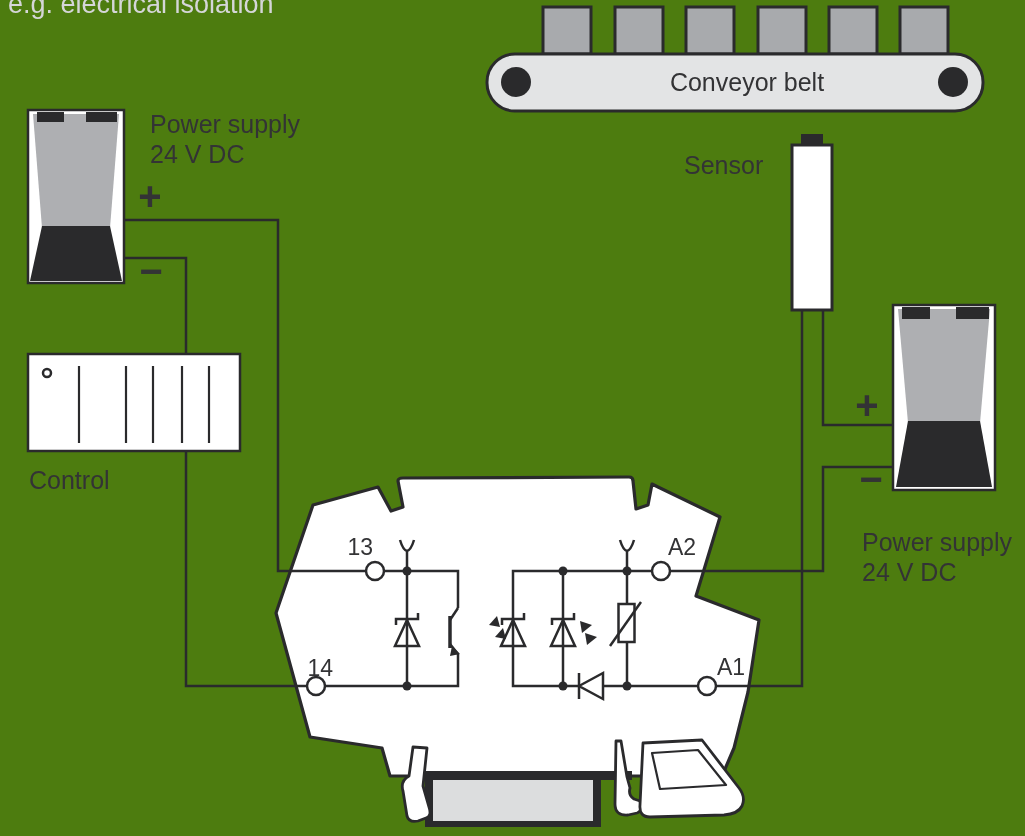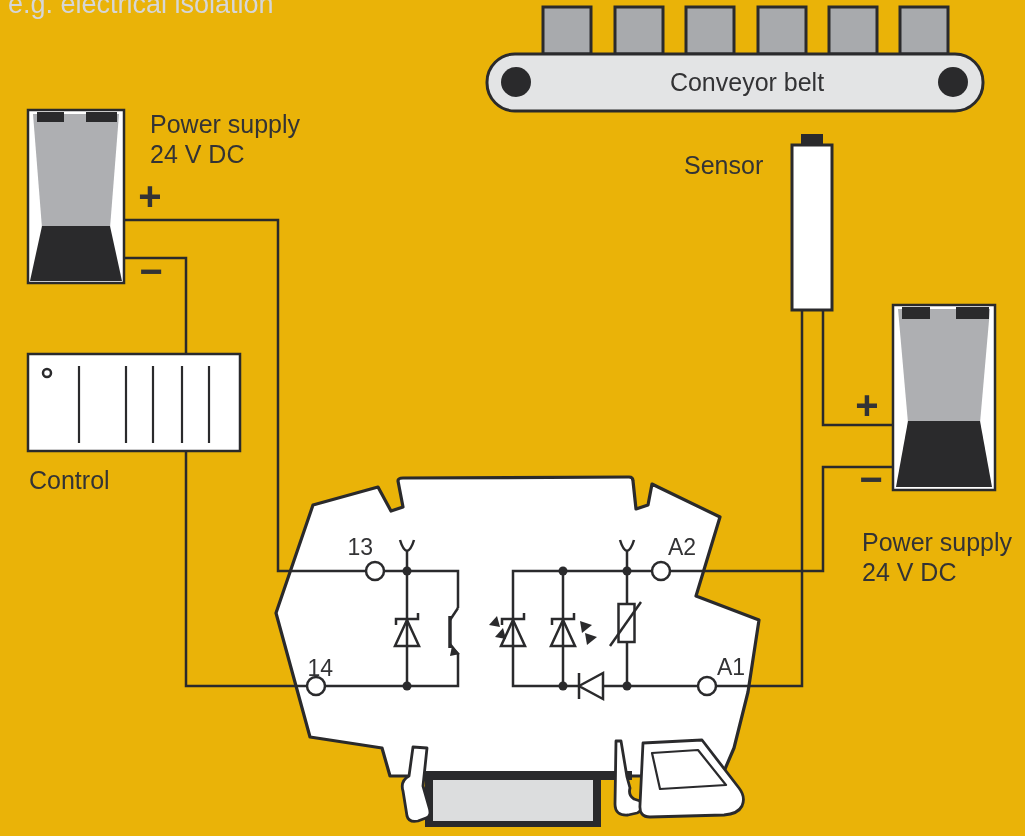--- a/index.html
+++ b/index.html
@@ -1,16 +1,16 @@
 <!DOCTYPE html>
 <html><head>
 <meta charset="utf-8">
 <style>
   html,body{margin:0;padding:0;background:#e1e2e3;}
-  .stage{position:relative;width:1025px;height:836px;background:#eab308;overflow:hidden;
+  .stage{position:relative;width:1025px;height:836px;background:#4d7c0f;overflow:hidden;
          font-family:"Liberation Sans", sans-serif;}
   svg{position:absolute;left:0;top:0;}
   text{font-family:"Liberation Sans", sans-serif;fill:#333335;}
   .lbl{font-size:25px;}
   .term{font-size:23px;}
   .pm{font-size:40px;font-weight:bold;}
   .faint{font-size:27px;fill:#d5d6d8;}
 </style>
 </head>
 <body>

